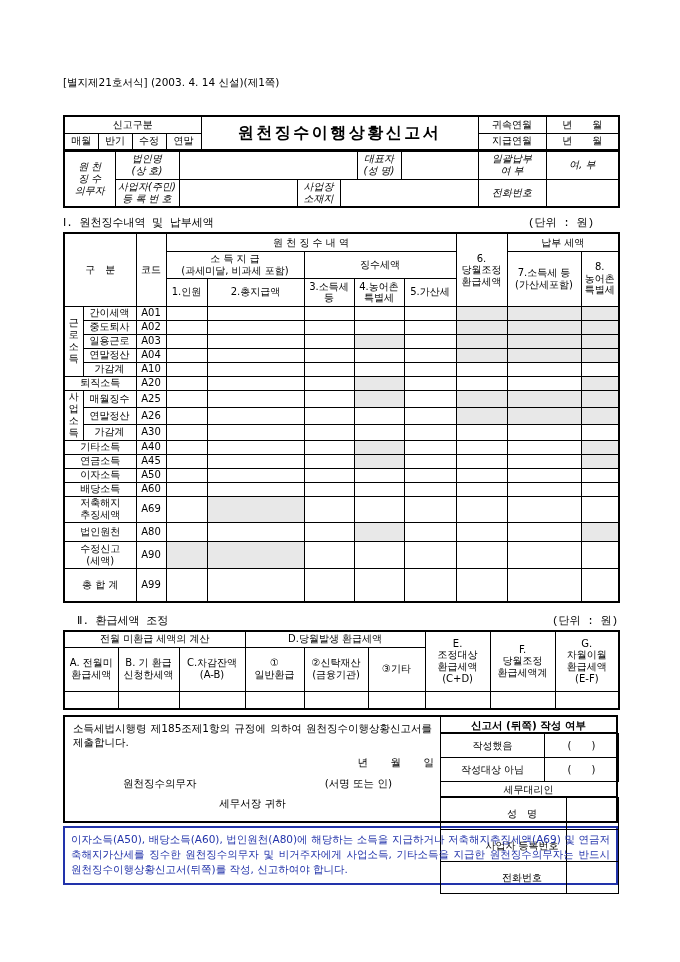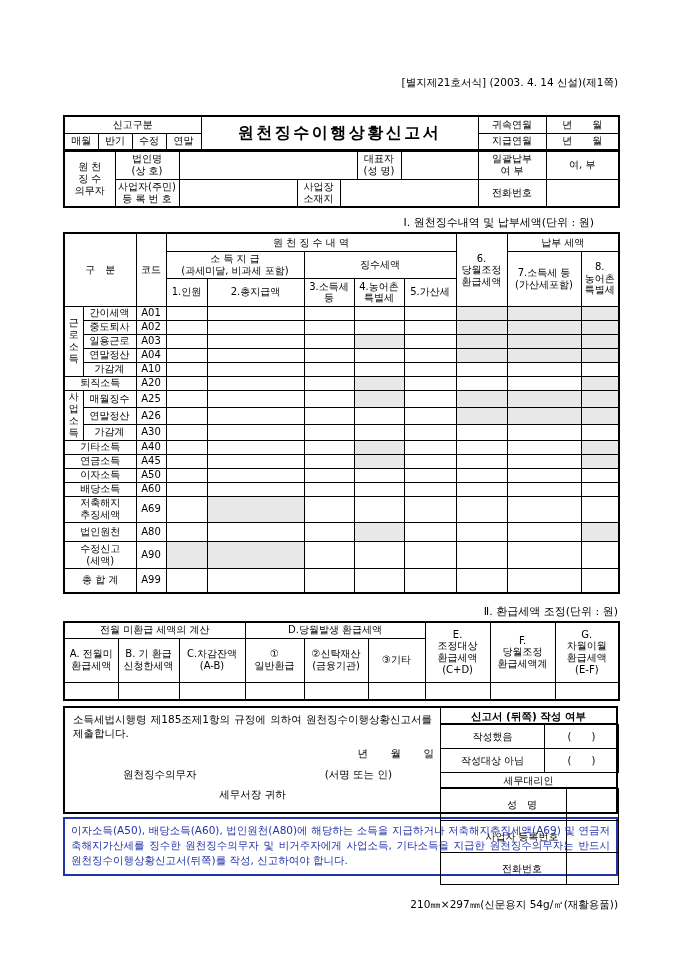--- a/index.html
+++ b/index.html
@@ -3,37 +3,37 @@
 <meta charset="utf-8">
 <style>
   * { margin:0; padding:0; box-sizing:border-box; }
   body { background:#888; font-family:"DejaVu Sans", sans-serif; }
   .page {
     width:680px; height:962px; background:#fff; margin:0 auto; position:relative;
     color:#000;
   }
   .content { position:absolute; left:63px; top:76px; width:555px; }
 
-  .topline { display:flex; justify-content:flex-end; font-size:10.5px; margin-bottom:7px; }
+  .topline { display:flex; justify-content:flex-start; font-size:10.5px; margin-bottom:7px; }
 
   table { border-collapse:collapse; table-layout:fixed; width:555px; }
   th, td { border:1px solid #000; font-size:10px; font-weight:normal; text-align:center;
            vertical-align:middle; white-space:pre-line; line-height:1.18; overflow:hidden; padding:0 1px; }
   .outer2 { border:2px solid #000; }
 
   
   .hdr-tbl td { height:17px; }
   .main-title { font-size:16px; font-weight:bold; letter-spacing:2.5px; }
   .hdr-tbl { border-bottom:2px solid #000;margin-top:25px; }
 
   
-  .wh-tbl { margin-top:-1px; border-bottom:2px solid #000; }
+  .wh-tbl { margin-top:-1px; border-bottom:2px solid #000;font-style:italic; }
   .wh-tbl td { height:28px; }
 
-  .sec-title-row { display:flex; justify-content:flex-end; font-size:11px; margin:7px 0 2px 0; }
+  .sec-title-row { display:flex; justify-content:space-between; font-size:11px; margin:7px 0 2px 0;font-family:Liberation Mono, monospace; }
   .sec-title-row .unit1 { padding-right:24px; }
 
   
   .s1 th { line-height:1.15; }
   .s1 .hr1 th { height:18px; }
   .s1 .hr2 th { height:27px; }
   .s1 .hr3 th { height:28px; }
   .s1 td { height:14px; }
   .vgroup { line-height:1.2; padding:0; }
   .shade { background:#e8e8e8; }
@@ -389,21 +389,21 @@
             <td>A90</td>
             <td class="shade" style="background: rgb(232, 232, 232);"></td>
             <td class="shade" style="background: rgb(232, 232, 232);"></td>
             <td></td>
             <td></td>
             <td></td>
             <td></td>
             <td></td>
             <td></td>
           </tr>
-          <tr style="height: 25px;">
+          <tr style="height: 34px;">
             <td colspan="2">총 합 계</td>
             <td>A99</td>
             <td></td>
             <td></td>
             <td></td>
             <td></td>
             <td></td>
             <td></td>
             <td></td>
             <td></td>
@@ -520,16 +520,15 @@
         </tr>
       </tbody>
           </table>
     </div>
   </div>
 
   <div class="notice">
     <div>이자소득(A50), 배당소득(A60), 법인원천(A80)에 해당하는 소득을 지급하거나 저축해지추징세액(A69) 및 연금저축해지가산세를 징수한 원천징수의무자 및 비거주자에게 사업소득, 기타소득을 지급한 원천징수의무자는 반드시 원천징수이행상황신고서(뒤쪽)를 작성, 신고하여야 합니다.</div>
   </div>
 
-  <div class="printnote">210㎜×297㎜(신문용지 54g/㎡(재활용품))</div>
 
 </div>
 </div>
 
 </body></html>

